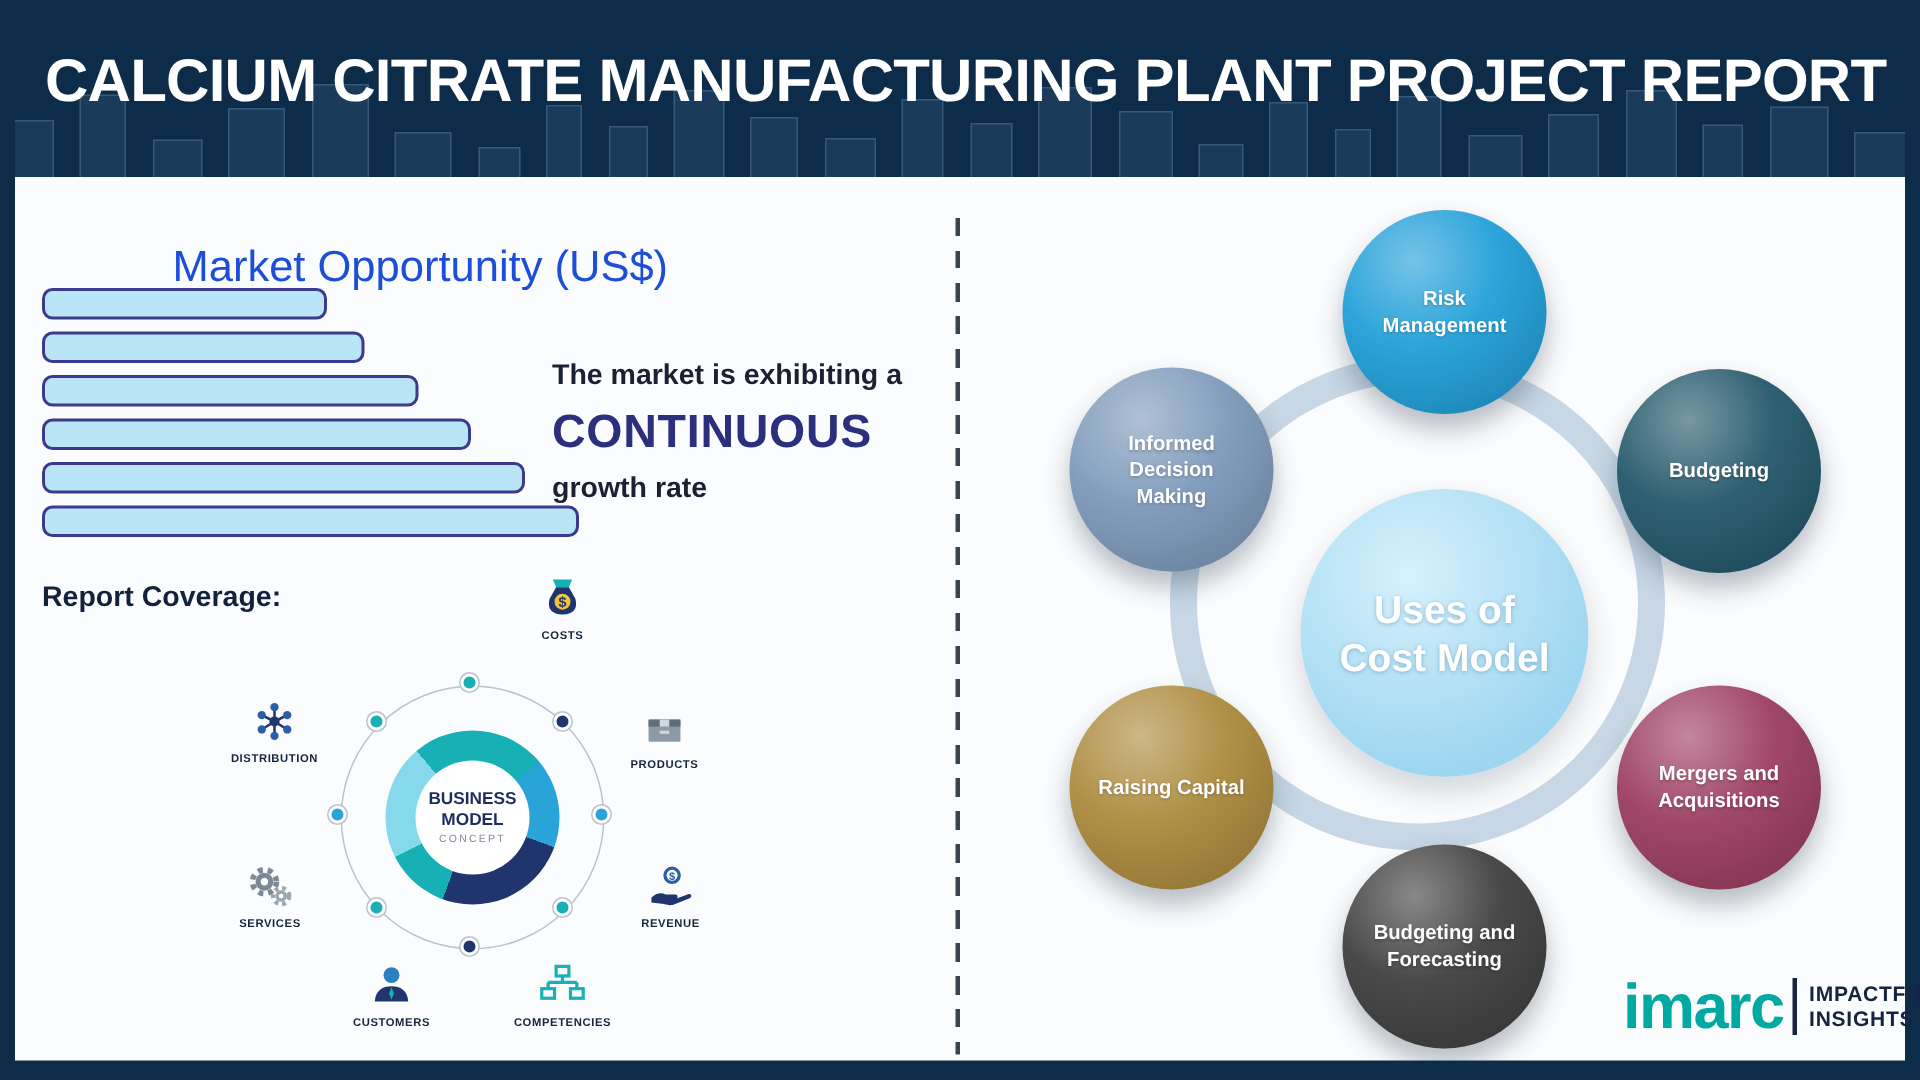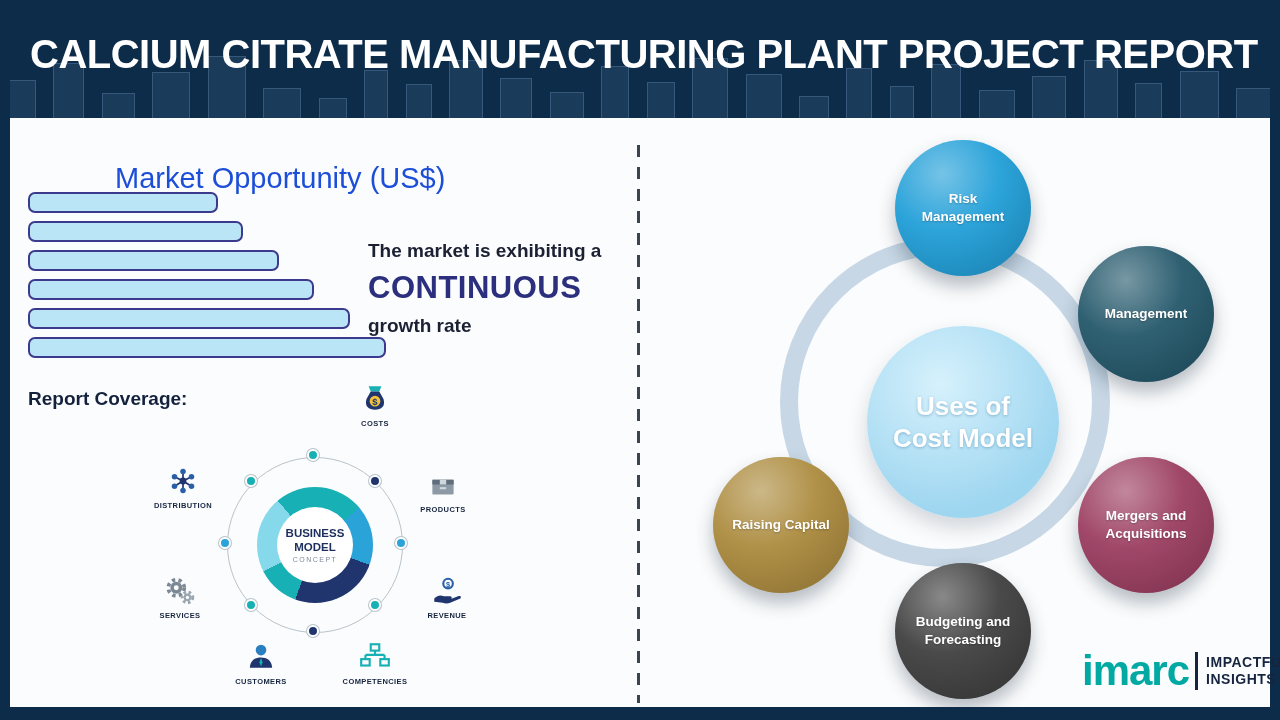--- a/index.html
+++ b/index.html
@@ -233,30 +233,33 @@
 
   <div class="cost-center">
     <div>Uses of</div>
     <div>Cost Model</div>
   </div>
 
   <div class="bubble b-risk" style="background-color: rgb(33, 159, 216);">
     <span>Risk Management</span>
   </div>
   <div class="bubble b-valuation" style="background-color: rgb(36, 88, 107);">
-    <span>Management</span>
+    <span>Budgeting</span>
   </div>
   <div class="bubble b-mergers" style="background-color: rgb(156, 62, 97);">
     <span>Mergers and Acquisitions</span>
   </div>
   <div class="bubble b-budgeting" style="background-color: #404040;">
     <span>Budgeting and Forecasting</span>
   </div>
   <div class="bubble b-raising" style="background-color: rgb(172, 139, 62);">
     <span>Raising Capital</span>
+  </div>
+  <div class="bubble b-informed" style="background-color: rgb(125, 154, 186);">
+    <span>Informed Decision Making</span>
   </div>
 
   <div class="logo">
     <div class="logo-word">imarc</div>
     <div class="logo-sep"></div>
     <div class="logo-tag">
       <div>IMPACTFUL</div>
       <div>INSIGHTS</div>
     </div>
   </div>

